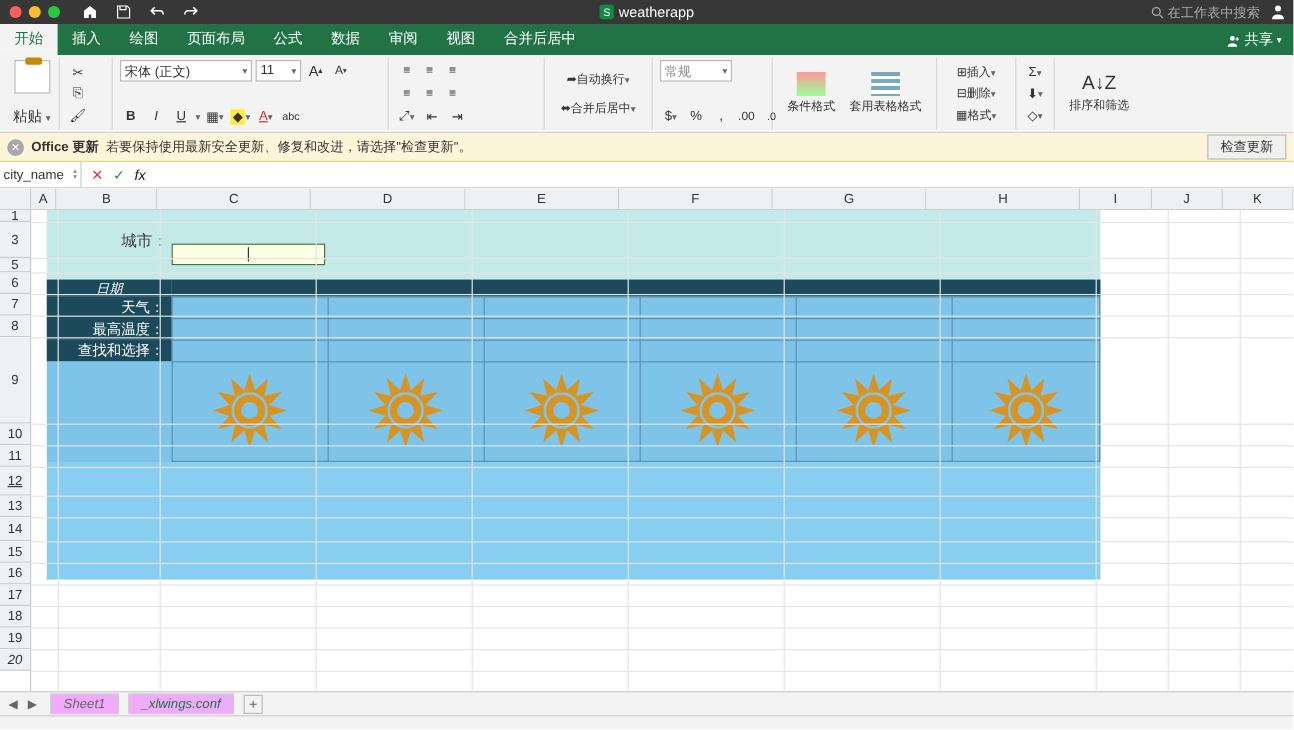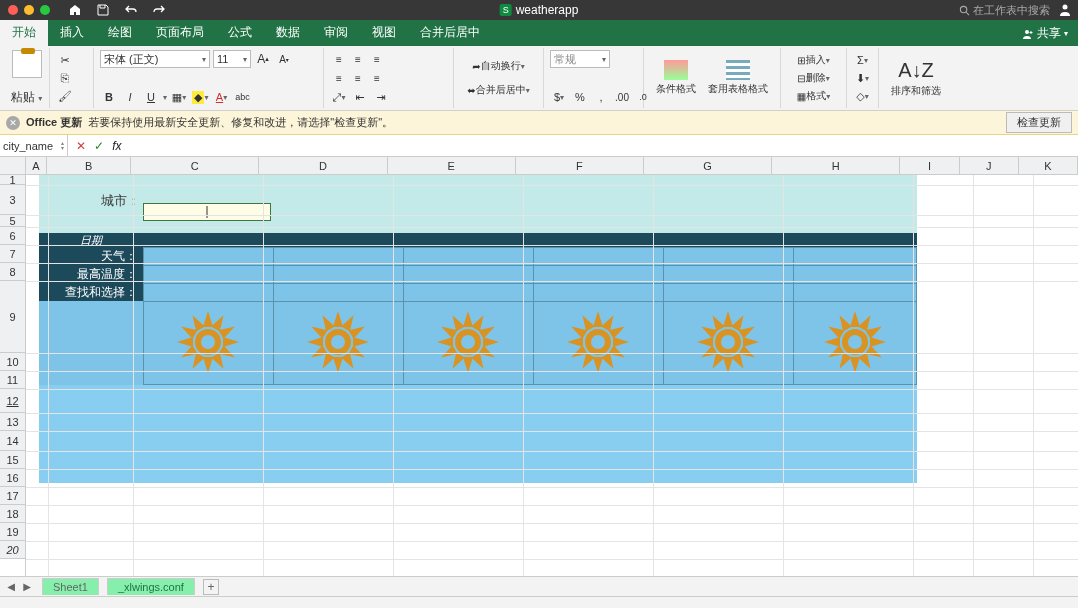--- a/index.html
+++ b/index.html
@@ -81,21 +81,21 @@
   .query-btn{position:absolute;background:#f5f5f0;border:1px solid #888;outline:2px solid #bbb;font-size:16px;display:flex;align-items:center;justify-content:center;color:#444;}
   
   
   .sun{position:absolute;width:62px;height:62px;}
   .sun-core{position:absolute;left:50%;top:50%;width:26px;height:26px;border-radius:50%;border:6px solid #d99322;transform:translate(-50%,-50%);background:transparent;}
   .sun-ray{position:absolute;left:50%;top:50%;width:0;height:0;border-left:5px solid transparent;border-right:5px solid transparent;border-bottom:16px solid #d99322;transform-origin:50% 31px;}
   
   
   .tabbar{position:absolute;bottom:12px;left:0;right:0;height:20px;background:#f3f3f3;border-top:1px solid #ccc;display:flex;align-items:center;padding:0 4px;gap:2px;}
   .nav-arrow{width:14px;height:14px;display:flex;align-items:center;justify-content:center;font-size:10px;color:#666;}
-  .sheet-tab{padding:2px 10px;font-size:11px;border:1px solid #ccc;border-bottom:none;background:#86efac;color:#666;margin-left:6px;}
+  .sheet-tab{padding:2px 10px;font-size:11px;border:1px solid #ccc;border-bottom:none;background:#f0abfc;color:#666;margin-left:6px;font-style:italic;}
   .sheet-tab.active{color:#217346;font-weight:500;}
   .add-sheet{width:16px;height:16px;border:1px solid #bbb;display:flex;align-items:center;justify-content:center;font-size:12px;margin-left:6px;color:#666;}
   
   .statusbar{position:absolute;bottom:0;left:0;right:0;height:12px;background:#f3f3f3;border-top:1px solid #ccc;}
 </style>
 </head>
 <body>
 
 <div class="titlebar">
   <div class="mac-btns">
@@ -259,21 +259,21 @@
     <div class="ico-btn" style="width:auto;font-size:10px">⊟ <span>删除</span> <span class="caret">▾</span></div>
     <div class="ico-btn" style="width:auto;font-size:10px">▦ <span>格式</span> <span class="caret">▾</span></div>
   </div>
   <div class="rgroup" style="width:32px;justify-content:center">
     <div class="ico-btn">Σ<span class="caret">▾</span></div>
     <div class="ico-btn">⬇<span class="caret">▾</span></div>
     <div class="ico-btn">◇<span class="caret">▾</span></div>
   </div>
   <div class="rgroup" style="flex-direction:row;align-items:center;border-right:none">
     <div class="big-btn">
-        <div style="font-size:20px">A↓Z</div>
+        <div style="font-size:16px">A↓Z</div>
         <span>排序和筛选</span>
       </div>
   </div>
 </div>
 
 <div class="notif">
   <div class="notif-x">✕</div>
   <b>Office 更新</b>
   <span>若要保持使用最新安全更新、修复和改进，请选择"检查更新"。</span>
   <div class="notif-btn">检查更新</div>

